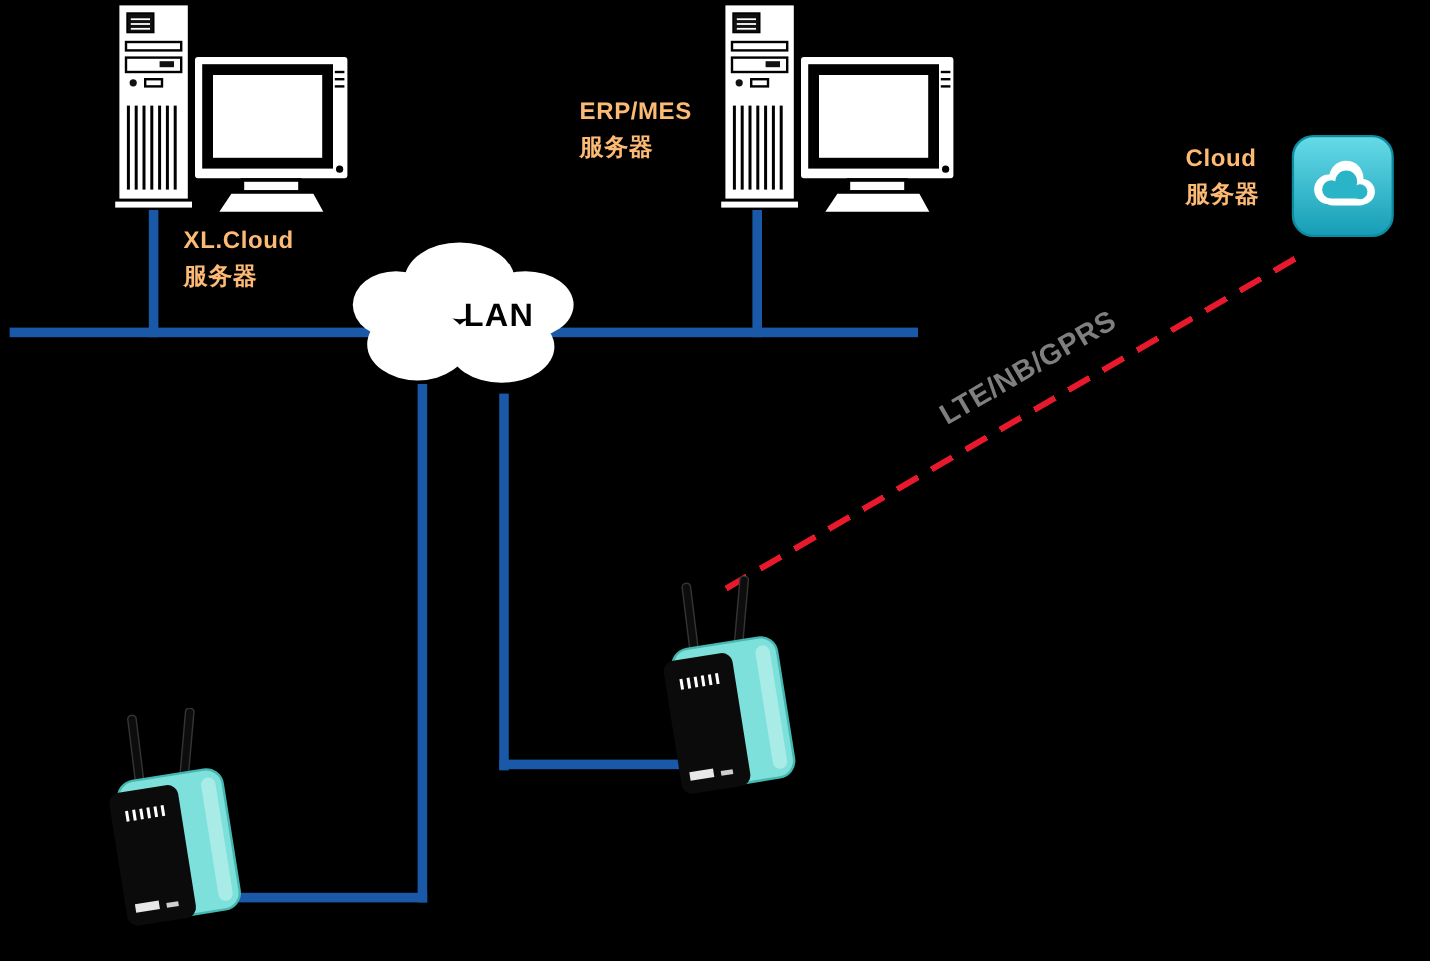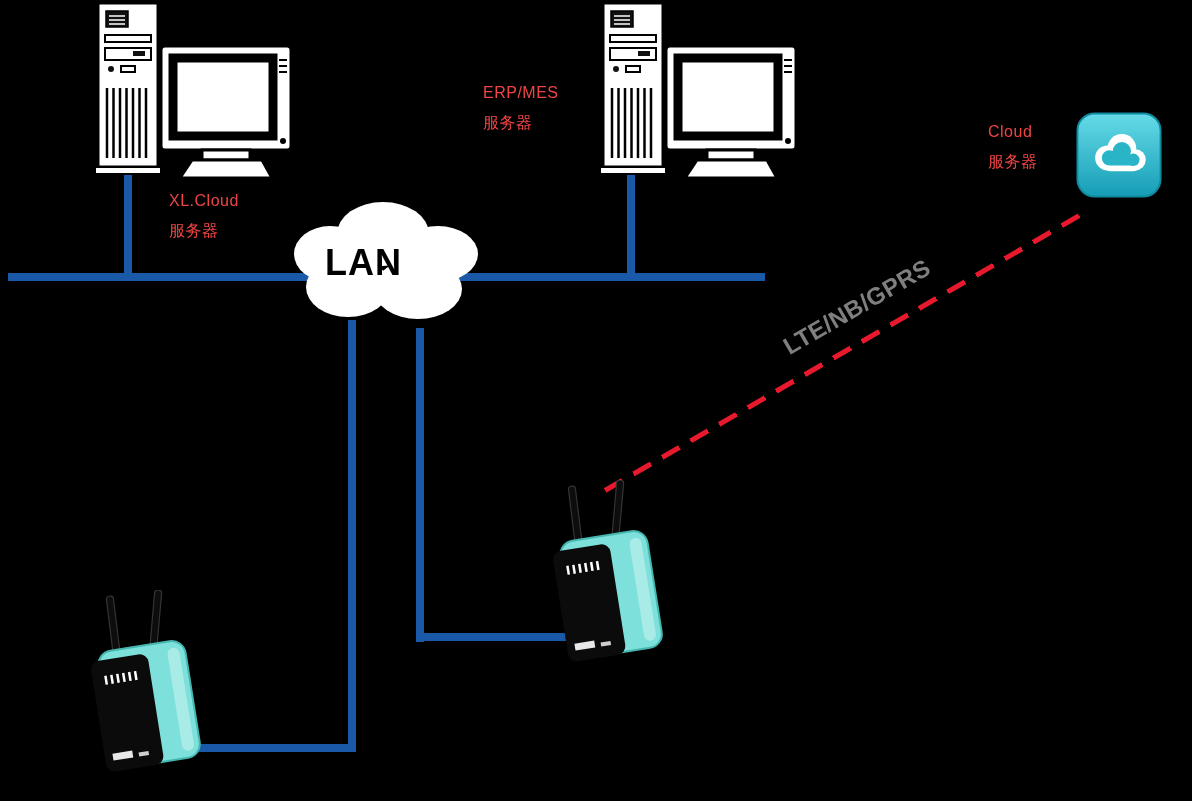--- a/index.html
+++ b/index.html
@@ -3,26 +3,26 @@
 <meta charset="utf-8">
 <style>
   html,body{margin:0;padding:0;background:#000;}
   .stage{
     position:relative;width:1192px;height:801px;background:#000;overflow:hidden;
     font-family:"Liberation Sans","DejaVu Sans",sans-serif;
   }
   .abs{position:absolute;}
   .line{position:absolute;background:#1a58a8;}
   .gray-label{
-    position:absolute;color:#ef4444;font-weight:normal;font-size:16px;line-height:30px;
+    position:absolute;color:#fdba74;font-weight:bold;font-size:20px;line-height:30px;
     letter-spacing:.5px;white-space:nowrap;
   }
   .lan-label{
-    position:absolute;color:#000;font-weight:bold;font-size:36px;line-height:30px;
-    text-align:left;letter-spacing:1px;
+    position:absolute;color:#000;font-weight:bold;font-size:27px;line-height:30px;
+    text-align:right;letter-spacing:1px;
   }
   .cell-link{
     position:absolute;left:605px;top:488px;width:555px;height:5px;
     transform:rotate(-30.1deg);transform-origin:0 50%;
     background:repeating-linear-gradient(90deg,#e8192c 0 20px,transparent 20px 33px);
   }
   .cell-label{
     position:absolute;left:752px;top:292px;width:210px;height:30px;line-height:30px;
     color:#7f7f7f;font-weight:bold;font-size:24px;text-align:center;
     transform:rotate(-30.1deg);letter-spacing:.5px;white-space:nowrap;
@@ -99,21 +99,21 @@
   <div class="line" style="left:152px;top:744px;width:204px;height:8px;"></div>
   <div class="line" style="left:416px;top:328px;width:8px;height:314px;"></div>
   <div class="line" style="left:416px;top:633px;width:170px;height:8px;"></div>
 
   <div class="cell-link"></div>
   <div class="cell-label">LTE/NB/GPRS</div>
 
   <svg class="abs" style="left:95px;top:0px;" width="210" height="190">
       <use href="#sym-computer"></use>
     </svg>
-  <div class="gray-label" style="left:153px;top:186px;margin-left:16px;">
+  <div class="gray-label" style="left:153px;top:186px;">
     <div>XL.Cloud</div>
     <div>服务器</div>
   </div>
 
   <svg class="abs" style="left:600px;top:0px;" width="210" height="190">
       <use href="#sym-computer"></use>
     </svg>
   <div class="gray-label" style="left:483px;top:78px;">
     <div>ERP/MES</div>
     <div>服务器</div>

